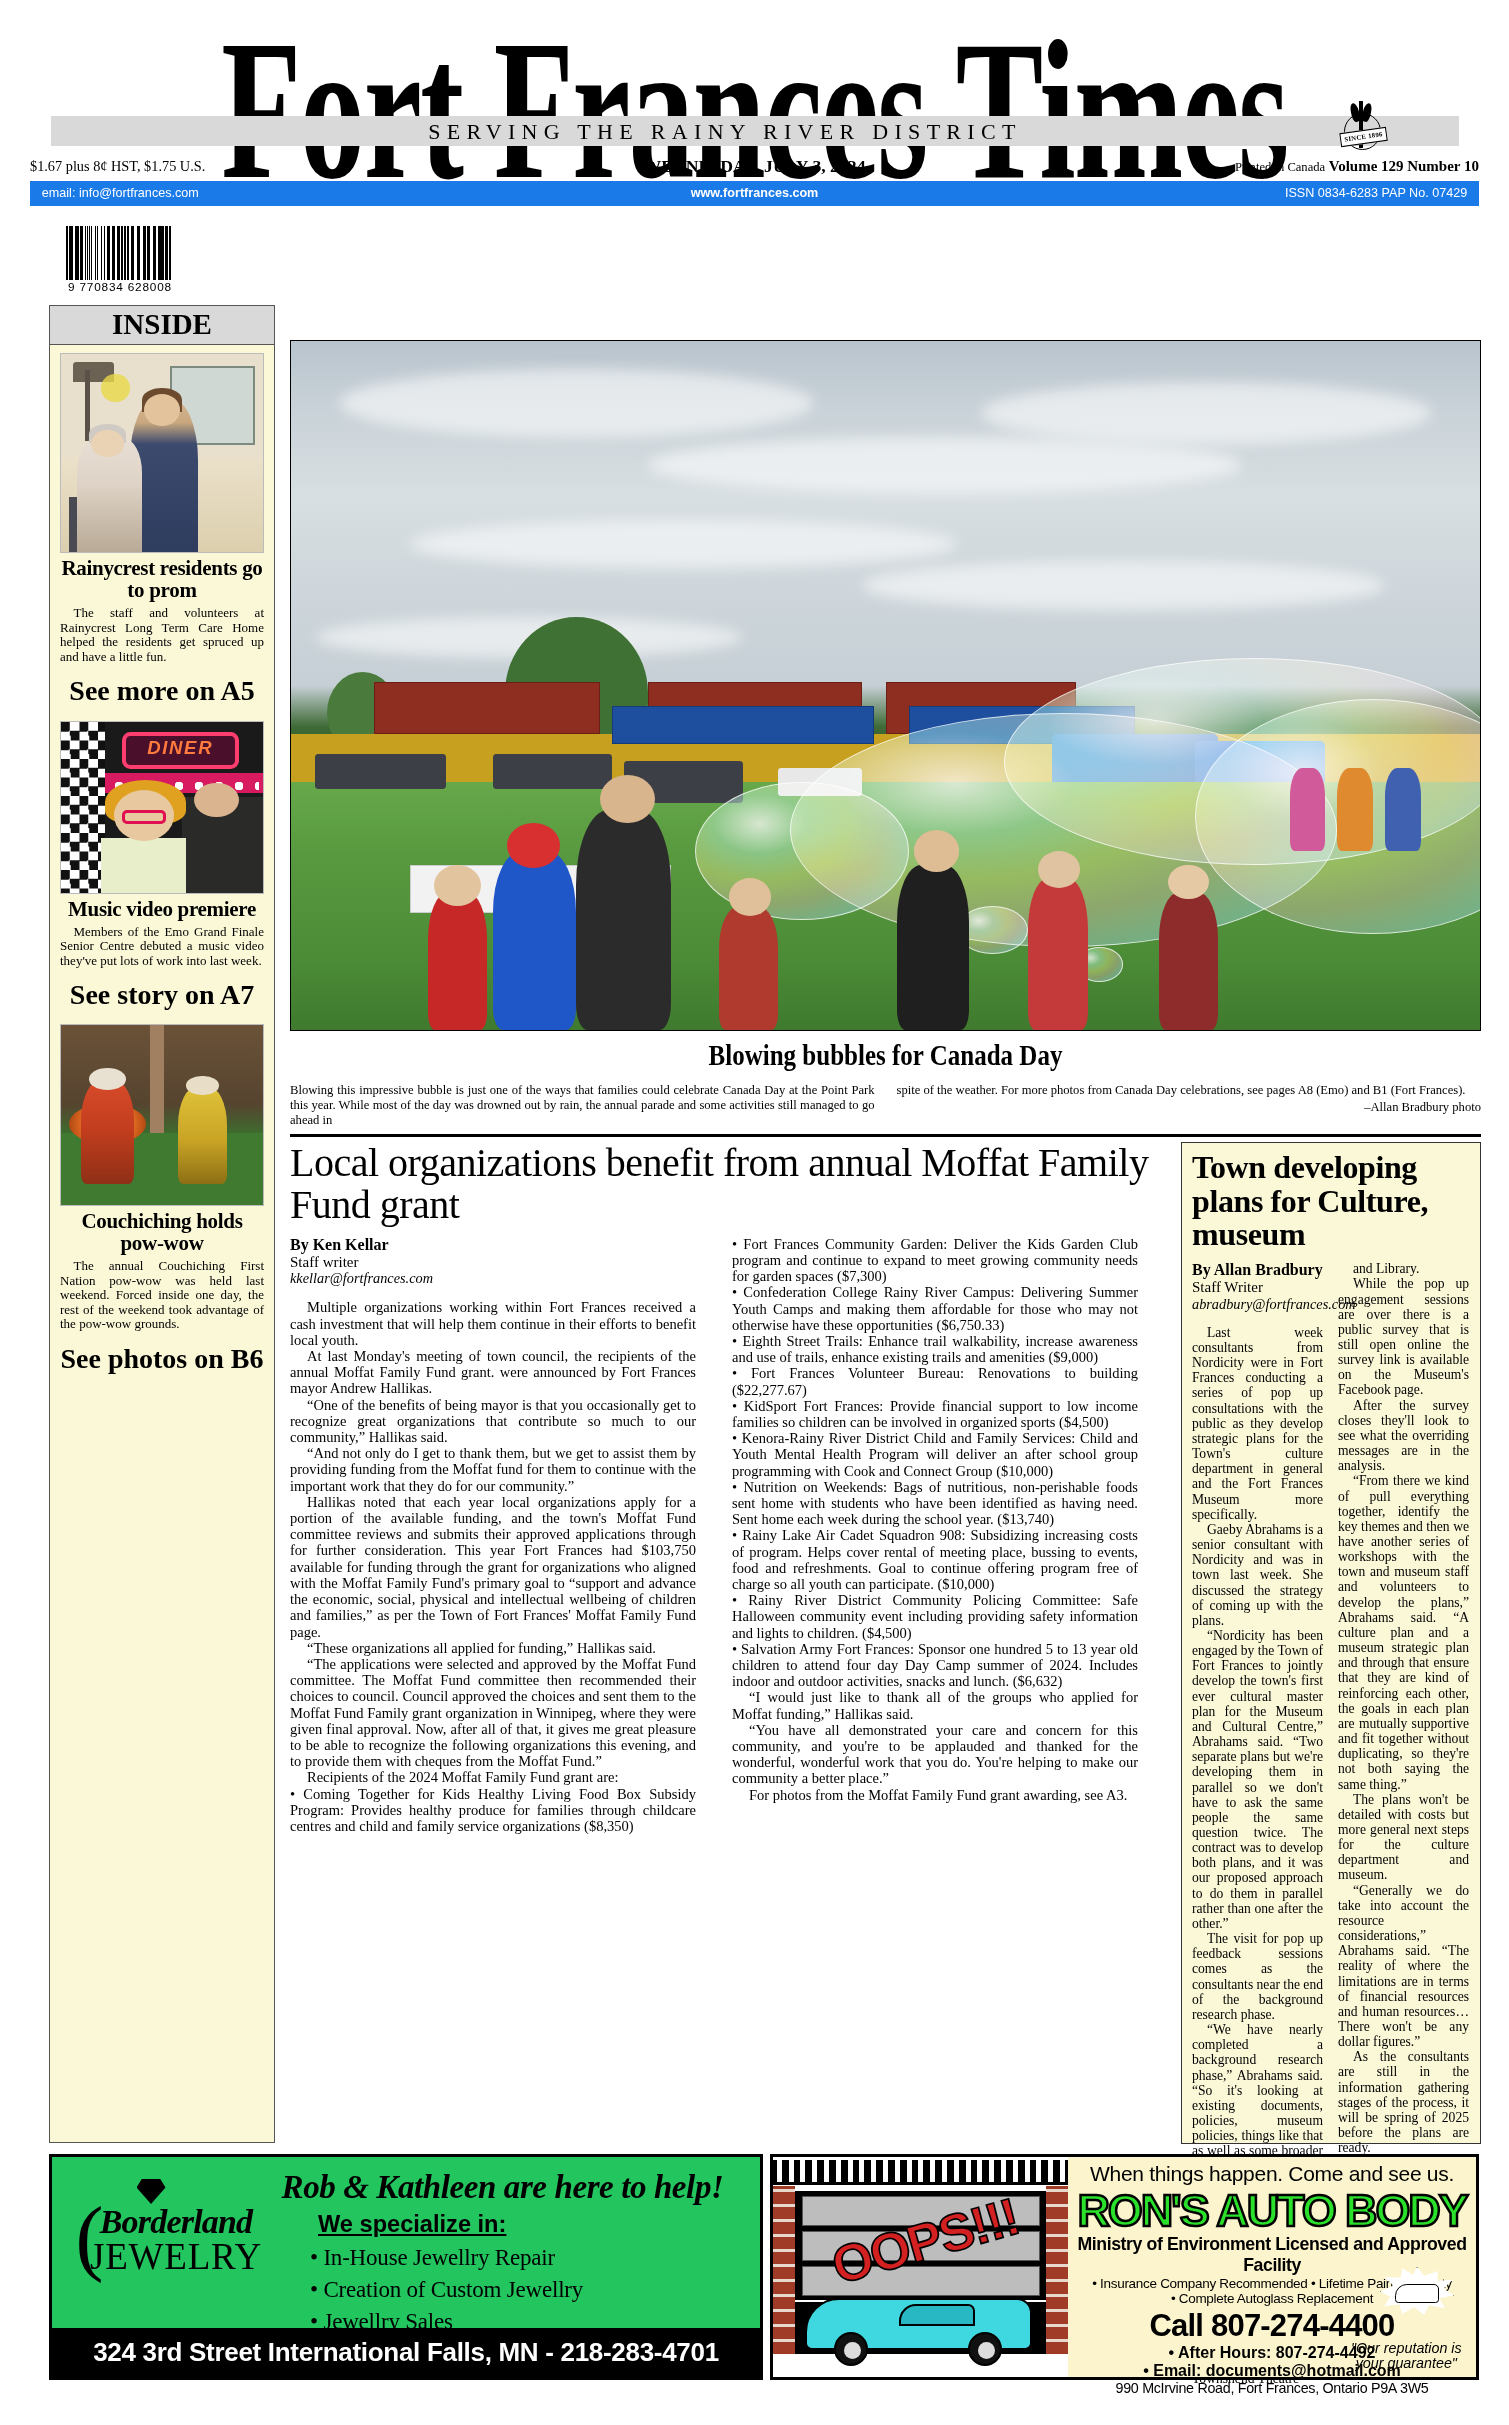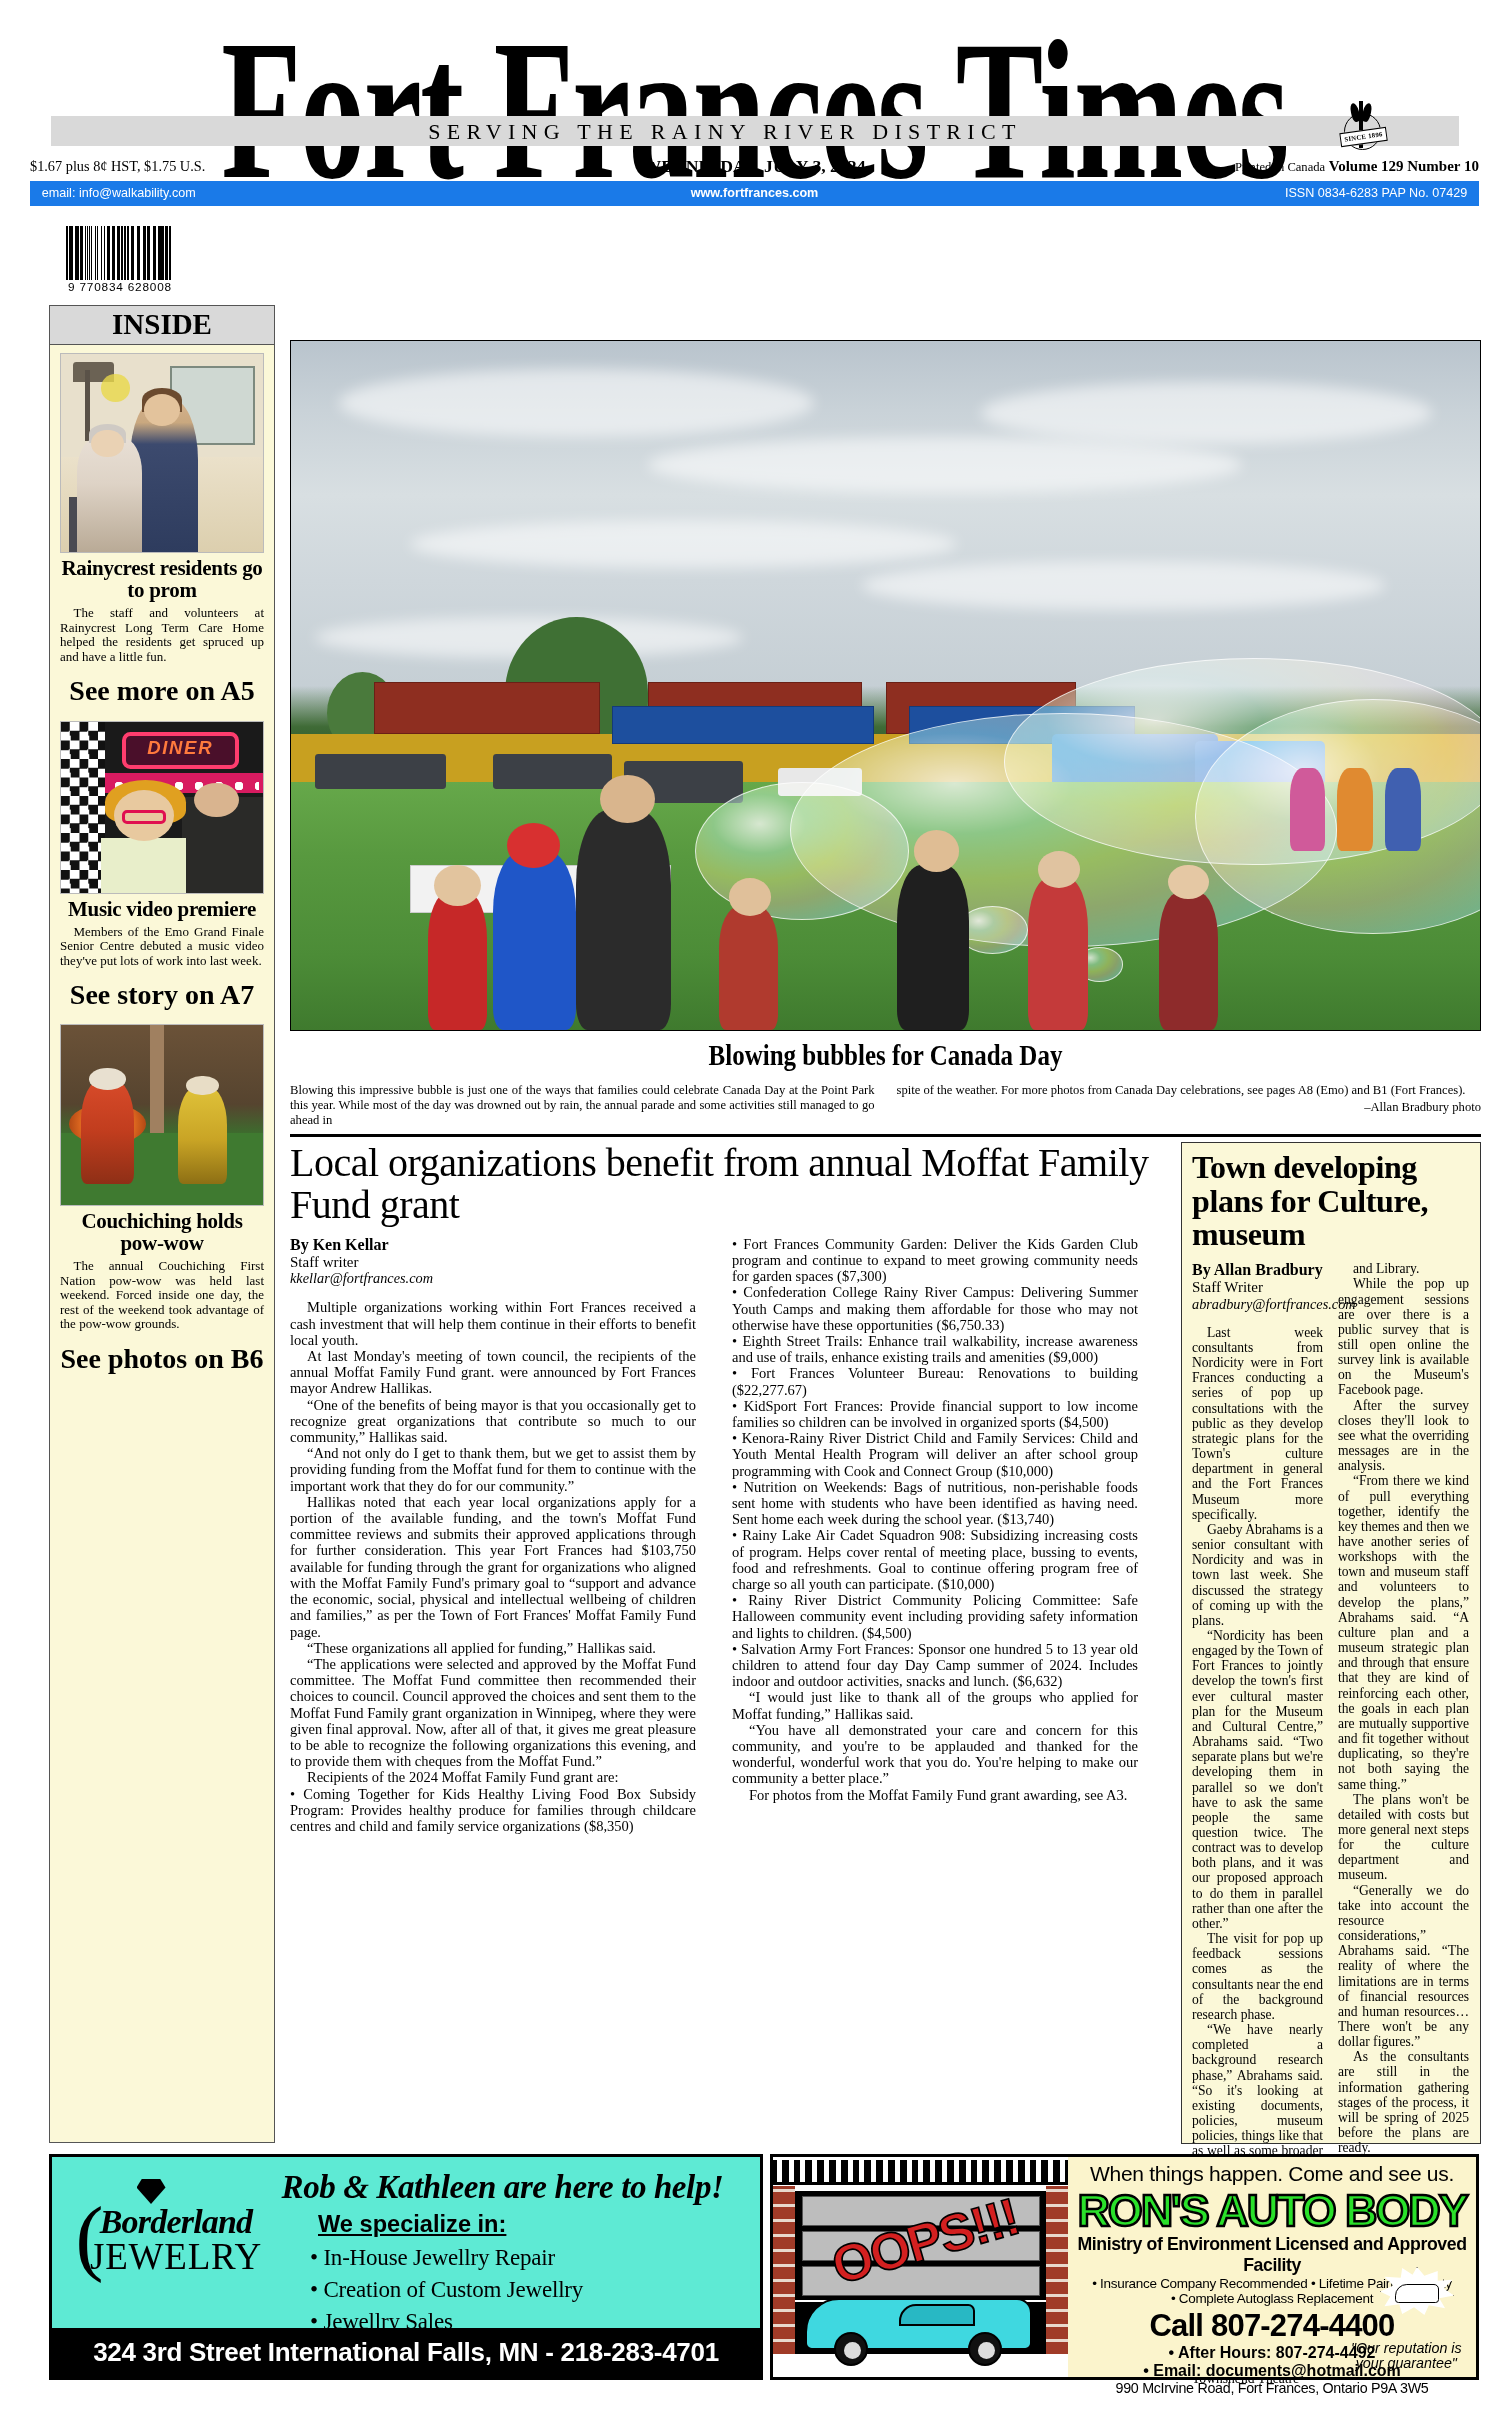--- a/index.html
+++ b/index.html
@@ -248,21 +248,21 @@
   .art-side .hl {
     font-size:32px; line-height:1.04; font-weight:bold; letter-spacing:-0.4px; margin-bottom:10px;
   }
   .side-cols { display:flex; gap:15px; }
   .side-col { width: 131px; }
   .sp { font-size:13.6px; line-height:1.115; text-align:justify; text-indent:15px; }
 
   
   .ad1 {
     position:absolute; left:49px; top:2154px; width:714px; height:226px;
-    border:3.4px solid #000; background:#5eead4;
+    border:3.4px solid #000; background:#22c55e;
   }
   .ad1-inner { position:relative; width:100%; height:100%; }
   .ad1-logo { position:absolute; left:18.5px; top:22px; width:211px; }
   .ad1-gem { width:29px; height:25px; margin:0 auto 1.7px 66px;
     background:#000; clip-path: polygon(50% 100%, 0 34%, 18% 0, 82% 0, 100% 34%); }
   .ad1-bl { font-family:"Liberation Serif", serif; font-style:italic; font-size:34px; font-weight:bold;
             text-align:center; line-height:0.96; letter-spacing:-0.8px;}
   .ad1-jw { font-family:"Liberation Serif", serif; font-size:37px; text-align:center;
             letter-spacing:0.8px; line-height:1; }
   .ad1-paren { position:absolute; left:5px; top:23.6px; font-size:84px; font-family:"Liberation Serif",serif;
@@ -346,21 +346,21 @@
     <div class="mh-price">$1.67 plus 8¢ HST, $1.75 U.S.</div>
     <div class="mh-date">WEDNESDAY, JULY 3, 2024</div>
     <div class="mh-vol">
       <span class="lbl">Printed in Canada</span>
       <span class="bold">Volume 129</span>
       <span class="bold">Number 10</span>
     </div>
   </div>
 
   <div class="bluebar">
-    <span class="bb-left">email: info@walkability.com</span>
+    <span class="bb-left">email: info@fortfrances.com</span>
     <span class="bb-mid">www.fortfrances.com</span>
     <span class="bb-right">ISSN 0834-6283   PAP No. 07429</span>
   </div>
 
   <div class="barcode">
     <div class="bars" id="bars">
         <i style="left: 0px; width: 1.7px;"></i>
         <i style="left: 3.4px; width: 3.4px;"></i>
         <i style="left: 9.3px; width: 3.4px;"></i>
         <i style="left: 13.5px; width: 3.4px;"></i>

